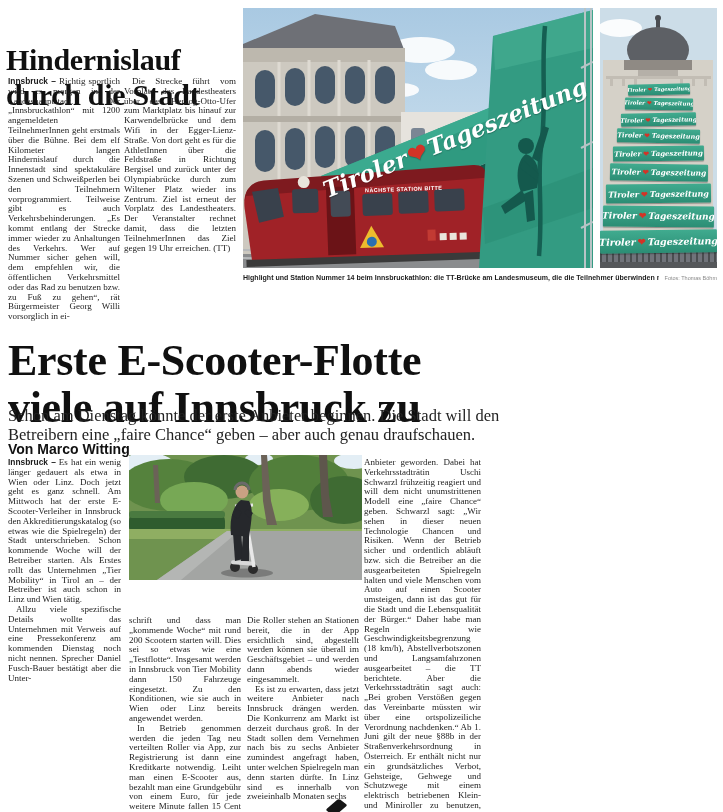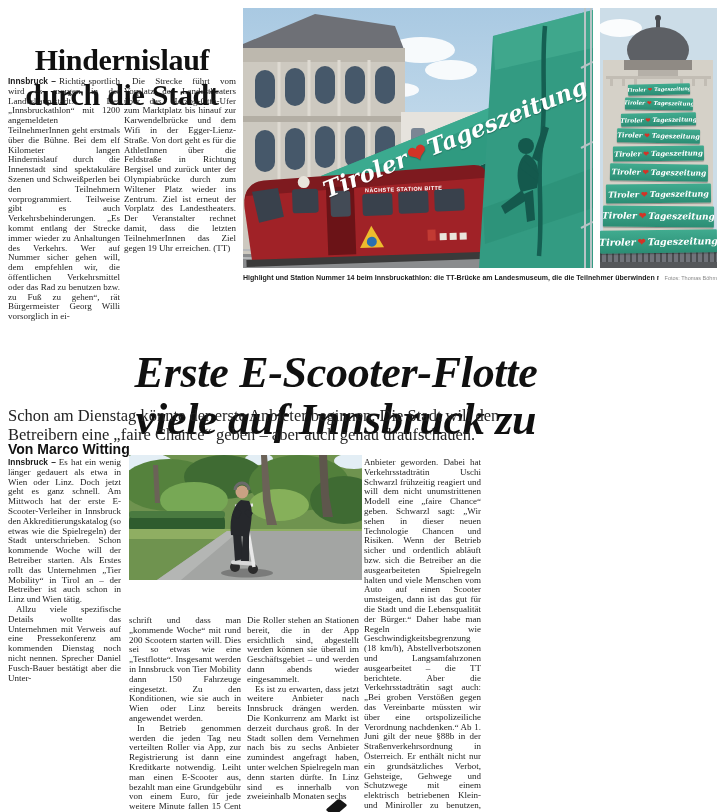--- a/index.html
+++ b/index.html
@@ -2,23 +2,23 @@
 <html lang="de"><head>
 <meta charset="utf-8">
 <style>
   html,body{margin:0;padding:0;background:#e8e8e8;}
   #page{
     position:relative;width:723px;height:812px;margin:0 auto;
     background:#ffffff;overflow:hidden;
     font-family:"Liberation Serif",serif;color:#1c1c1c;
   }
   
-  .hl{position:absolute;text-align:center;font-weight:bold;color:#101010;letter-spacing:-0.3px;}
+  .hl{position:absolute;font-weight:bold;color:#101010;letter-spacing:-0.3px;}
   #art1-hl{left:6px;top:22px;width:232px;font-size:30px;line-height:35px;}
-  #art2-hl{left:8px;top:320px;width:656px;font-size:44px;line-height:47px;font-style:italic;}
+  #art2-hl{left:8px;top:308px;width:656px;font-size:44px;line-height:47px;}
   .subtitle{position:absolute;left:8px;top:406px;width:656px;text-align:left;
     font-size:16.5px;line-height:19px;color:#222;}
   
   .col{position:absolute;font-size:9px;line-height:9.8px;text-align:justify;
     color:#1d1d1d;hyphens:auto;-webkit-hyphens:auto;}
   .lead{font-family:"Liberation Sans",sans-serif;font-weight:bold;font-size:8.4px;}
   .p2{text-indent:8px;margin-top:0;}
   p{margin:0;}
   .byline{position:absolute;left:8px;top:441px;font-family:"Liberation Sans",sans-serif;
     font-weight:bold;font-size:14px;color:#111;}

